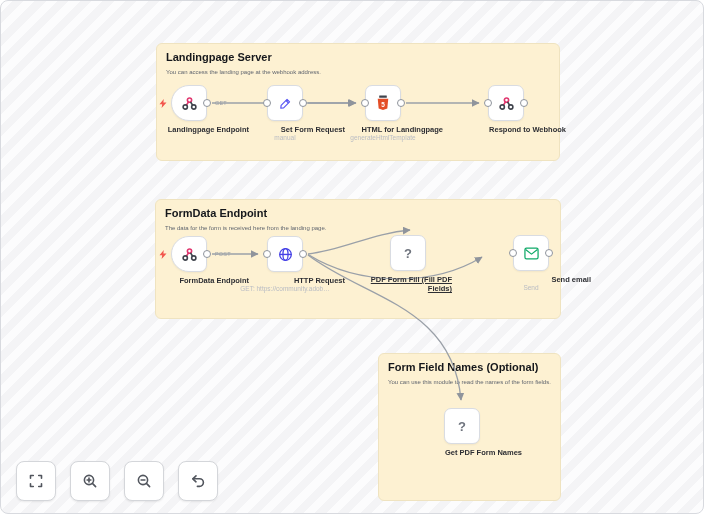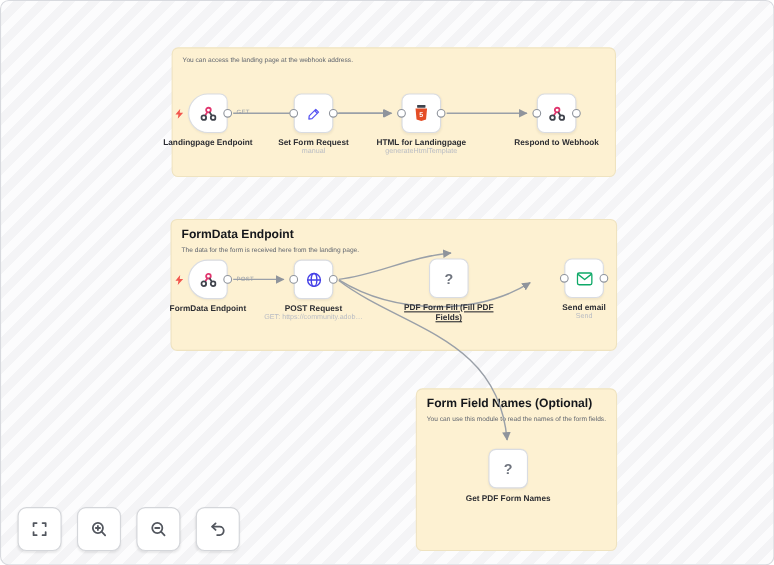--- a/index.html
+++ b/index.html
@@ -18,37 +18,38 @@
   .node{position:absolute;z-index:3;}
   .box{position:relative;width:36px;height:36px;background:#fff;border:1px solid #d9dce2;border-radius:7px;
     box-shadow:0 1px 2px rgba(0,0,0,.05);display:flex;align-items:center;justify-content:center;box-sizing:border-box;}
   .box.webhook{border-radius:18px 7px 7px 18px;}
   .port{position:absolute;width:7px;height:7px;border-radius:50%;background:#fff;border:1.5px solid #8f949c;
     top:50%;transform:translateY(-50%);box-sizing:border-box;width:8px;height:8px;}
   .port.in{left:-5px;}
   .port.out{right:-5px;}
   .bolt{position:absolute;left:-12px;top:14px;line-height:0;}
   .nlabel{position:absolute;top:40px;left:18px;transform:translateX(-50%);width:120px;
-    text-align:center;font-size:7.5px;font-weight:700;color:#2d2e33;line-height:1.25;}
+    text-align:right;font-size:7.5px;font-weight:700;color:#2d2e33;line-height:1.25;}
   .nlabel.wrap{width:88px;text-decoration:underline;}
   .nsub{position:absolute;top:49px;left:18px;transform:translateX(-50%);width:130px;
     text-align:center;font-size:6.5px;color:#b9bcc3;line-height:1.2;}
   .qmark{font-size:13px;font-weight:700;color:#6f747e;}
   
   .toolbar{position:absolute;left:15px;top:460px;z-index:10;display:flex;gap:14px;}
   .tbtn{width:40px;height:40px;background:#fff;border:1px solid #d4d6da;border-radius:8px;
     box-shadow:0 1px 2px rgba(0,0,0,.08);display:flex;align-items:center;justify-content:center;cursor:pointer;padding:0;}
   .tbtn svg{stroke:#52565e;fill:none;stroke-width:1.6;stroke-linecap:round;stroke-linejoin:round;}
 </style>
 </head>
 <body>
 
 <div class="frame">
 
   <div class="sticky" style="left:155px;top:42px;width:404px;height:118px">
+    <div class="stitle">Landingpage Server</div>
     <div class="ssub">You can access the landing page at the webhook address.</div>
   </div>
   <div class="sticky" style="left:154px;top:198px;width:406px;height:120px">
     <div class="stitle">FormData Endpoint</div>
     <div class="ssub">The data for the form is received here from the landing page.</div>
   </div>
   <div class="sticky" style="left:377px;top:352px;width:183px;height:148px">
     <div class="stitle">Form Field Names (Optional)</div>
     <div class="ssub">You can use this module to read the names of the form fields.</div>
   </div>
@@ -165,21 +166,21 @@
       <svg width="17" height="17" viewBox="0 0 24 24">
         <g stroke="#4540e6" stroke-width="1.8" fill="none">
           <circle cx="12" cy="12" r="8.2"></circle>
           <ellipse cx="12" cy="12" rx="3.6" ry="8.2"></ellipse>
           <path d="M3.8 12 H20.2"></path>
         </g>
       </svg>
       <span class="port in"></span>
       <span class="port out"></span>
     </div>
-    <div class="nlabel">POST Request</div>
+    <div class="nlabel">HTTP Request</div>
     <div class="nsub">GET: https://community.adob…</div>
   </div>
 
   <div class="node" style="left:389px;top:234px">
     <div class="box">
       <span class="qmark">?</span>
     </div>
     <div class="nlabel wrap">PDF Form Fill (Fill PDF Fields)</div>
   </div>
 

